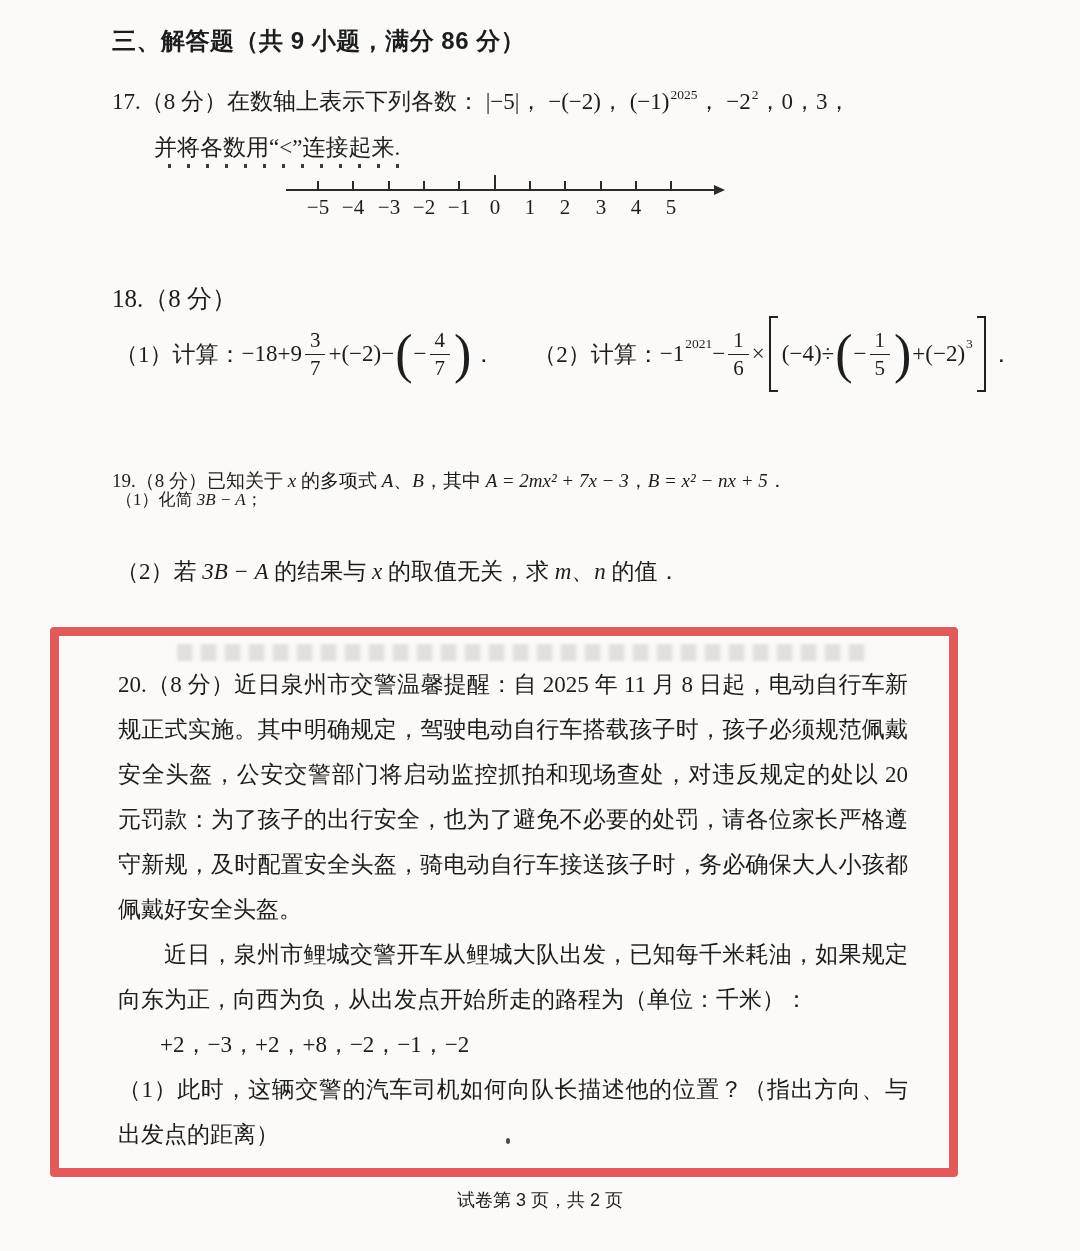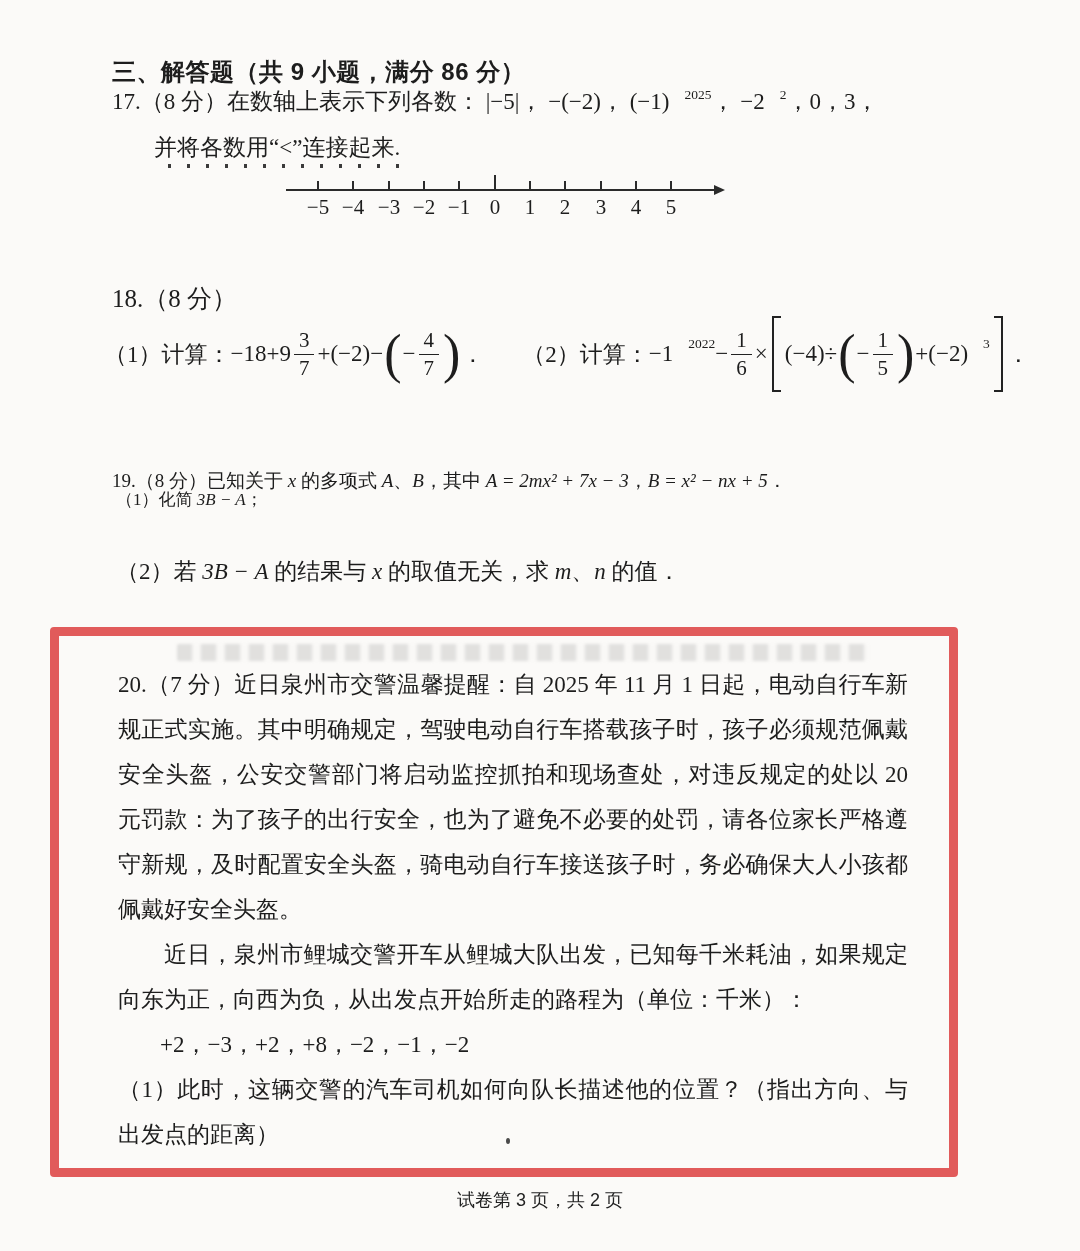--- a/index.html
+++ b/index.html
@@ -7,47 +7,47 @@
   body {
     position:relative; overflow:hidden;
     background:#fbfaf8;
     color:#1d1d1d;
     font-family:"Liberation Serif","DejaVu Serif",serif;
   }
   .abs { position:absolute; }
 
   
   .section-title {
-    left:112px; top:56px;
+    left:112px; top:25px;
     font-family:"Liberation Sans","DejaVu Sans",sans-serif;
     font-weight:700; font-size:24px; letter-spacing:.5px; white-space:nowrap;
   }
 
   
   .q17-line1 { left:112px; top:86px; font-size:23px; white-space:nowrap; }
   .q17-line2 { left:154px; top:132px; font-size:23px; }
   .emph {
     background-image:radial-gradient(circle, #3a3a3a 1.8px, rgba(0,0,0,0) 2px);
     background-size:19px 6px; background-repeat:repeat-x; background-position:6px bottom;
     padding-bottom:9px;
   }
-  .sup { font-size:13.5px; position:relative; top:-10px; margin-left:15px; }
+  .sup { font-size:13.5px; position:relative; top:-10px; margin-left:1px; }
 
   
   .numberline { left:268px; top:168px; width:470px; height:62px; }
   .axis-line { position:absolute; left:18px; top:21px; width:430px; border-top:2px solid #2b2b2b; }
   .axis-arrow { position:absolute; left:446px; top:17px; width:0; height:0;
     border-left:11px solid #2b2b2b; border-top:5px solid transparent; border-bottom:5px solid transparent; }
   .tick { position:absolute; top:13px; width:2px; height:9px; background:#2b2b2b; }
   .tick.tall { top:7px; height:15px; }
   .nl-label { position:absolute; top:27px; transform:translateX(-50%); font-size:21px; }
 
   
   .q18-stem { left:112px; top:282px; font-size:25px; white-space:nowrap; }
-  .math-row { left:104px; top:312px; height:84px; display:flex; align-items:center; font-size:23px; white-space:nowrap; }
+  .math-row { left:115px; top:312px; height:84px; display:flex; align-items:center; font-size:23px; white-space:nowrap; }
   .math-part { display:inline-flex; align-items:center; }
   .gap { width:38px; }
   .frac { display:inline-flex; flex-direction:column; align-items:center; line-height:1.15; font-size:21px; margin:0 3px; }
   .frac .num { padding:0 5px 1px; border-bottom:1.8px solid #222; }
   .frac .den { padding-top:1px; }
   .bigp { font-size:52px; font-weight:400; display:inline-block; transform:scaleY(1.05); line-height:1; margin:0 1px; }
   .brk { display:inline-block; width:9px; height:76px; margin:0 4px; }
   .brk-l { border-left:2.5px solid #222; border-top:2.5px solid #222; border-bottom:2.5px solid #222; }
   .brk-r { border-right:2.5px solid #222; border-top:2.5px solid #222; border-bottom:2.5px solid #222; }
 
@@ -138,21 +138,21 @@
       <span class="num">4</span>
       <span class="den">7</span>
     </span>
     <span class="bigp">)</span>
     <span>．</span>
   </span>
   <span class="gap"></span>
   <span class="math-part">
     <span>（2）计算：</span>
     <span>−1</span>
-      <span class="sup">2022</span>
+      <span class="sup">2021</span>
     <span>−</span>
     <span class="frac">
       <span class="num">1</span>
       <span class="den">6</span>
     </span>
     <span>×</span>
     <span class="brk brk-l"></span>
     <span>(−4)÷</span>
     <span class="bigp">(</span>
     <span>−</span>
@@ -175,20 +175,20 @@
   <span>（1）化简 </span><span class="mi">3B − A</span><span>；</span>
 </div>
 <div class="abs q19-sub2">
   <span>（2）若 </span><span class="mi">3B − A</span><span> 的结果与 </span><span class="mi">x</span><span> 的取值无关，求 </span><span class="mi">m</span><span>、</span><span class="mi">n</span><span> 的值．</span>
 </div>
 
 <div class="abs highlight-box">
   <div class="ghost"></div>
 </div>
 <div class="abs q20-text">
-  <p>20.（7 分）近日泉州市交警温馨提醒：自 2025 年 11 月 1 日起，电动自行车新规正式实施。其中明确规定，驾驶电动自行车搭载孩子时，孩子必须规范佩戴安全头盔，公安交警部门将启动监控抓拍和现场查处，对违反规定的处以 20 元罚款：为了孩子的出行安全，也为了避免不必要的处罚，请各位家长严格遵守新规，及时配置安全头盔，骑电动自行车接送孩子时，务必确保大人小孩都佩戴好安全头盔。</p>
+  <p>20.（8 分）近日泉州市交警温馨提醒：自 2025 年 11 月 8 日起，电动自行车新规正式实施。其中明确规定，驾驶电动自行车搭载孩子时，孩子必须规范佩戴安全头盔，公安交警部门将启动监控抓拍和现场查处，对违反规定的处以 20 元罚款：为了孩子的出行安全，也为了避免不必要的处罚，请各位家长严格遵守新规，及时配置安全头盔，骑电动自行车接送孩子时，务必确保大人小孩都佩戴好安全头盔。</p>
   <p style="text-indent:2em">近日，泉州市鲤城交警开车从鲤城大队出发，已知每千米耗油，如果规定向东为正，向西为负，从出发点开始所走的路程为（单位：千米）：</p>
   <p class="q20-seq">+2，−3，+2，+8，−2，−1，−2</p>
   <p>（1）此时，这辆交警的汽车司机如何向队长描述他的位置？（指出方向、与出发点的距离）</p>
 </div>
 <div class="abs stray-dot"></div>
 
 <div class="abs footer">试卷第 3 页，共 2 页</div>
 
 </body></html>

